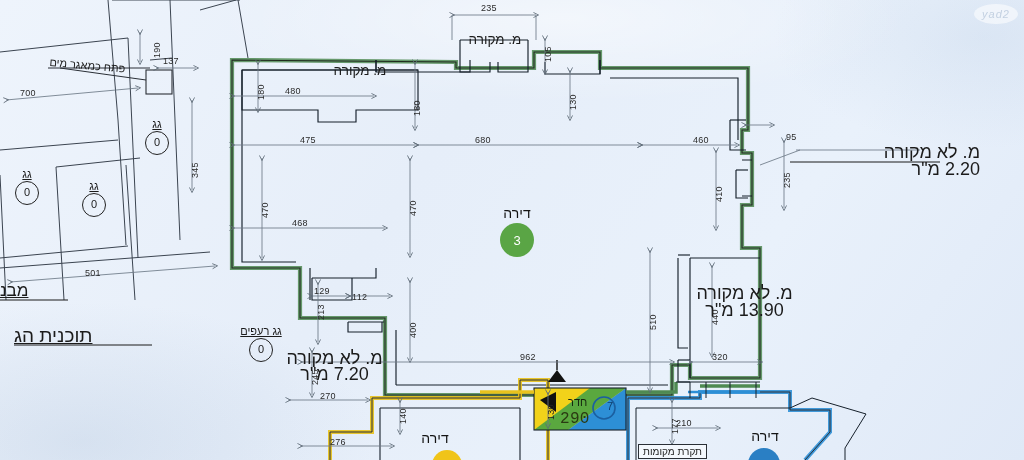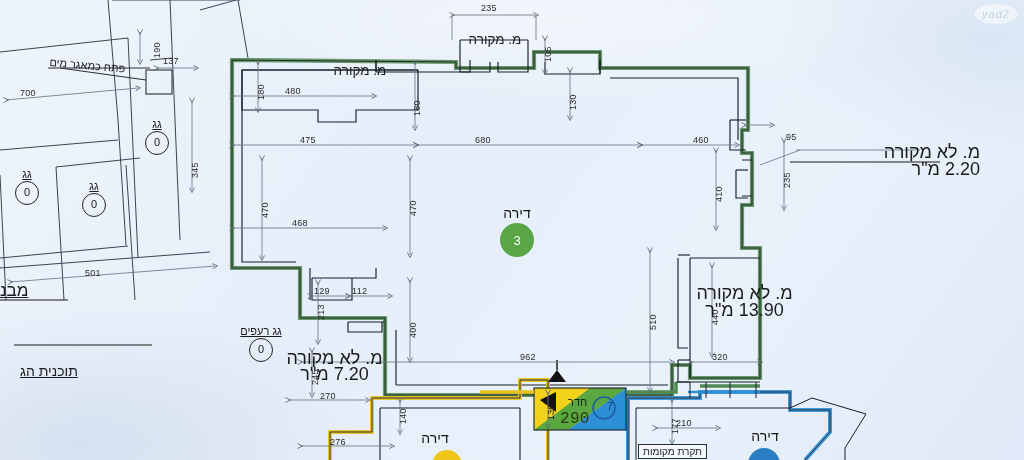--- a/index.html
+++ b/index.html
@@ -285,21 +285,21 @@
     <div class="c">0</div>
   </div>
   <div class="roofmark" style="left:135px;top:118px;width:44px;">
     <div class="t">גג</div>
     <div class="c">0</div>
   </div>
 
   <div class="lbl" style="left:50px;top:56px;font-size:11px;transform:rotate(5deg);transform-origin:left top;">פתח כמאגר מים</div>
 
   <div class="lbl ttl" style="left:0px;top:281px;">מבנ</div>
-  <div class="lbl ttl" style="left:20px;top:325px;font-size:14px;margin-top:38px;">תוכנית הג</div>
+  <div class="lbl ttl" style="left:14px;top:325px;font-size:19px;">תוכנית הג</div>
 
   <div class="lbl" style="left:638px;top:444px;font-size:10px;border:1px solid #2a2f36;padding:1px 4px;background:rgba(255,255,255,.5);">תקרת מקומות</div>
 
   <div class="dim" style="left:481px;top:3px;">235</div>
   <div class="dim dimv" style="left:543px;top:62px;">105</div>
   <div class="dim dimv" style="left:256px;top:100px;">180</div>
   <div class="dim" style="left:285px;top:86px;">480</div>
   <div class="dim dimv" style="left:412px;top:116px;">180</div>
   <div class="dim dimv" style="left:568px;top:110px;">130</div>
   <div class="dim dimv" style="left:152px;top:58px;">190</div>
@@ -310,21 +310,21 @@
   <div class="dim" style="left:475px;top:135px;">680</div>
   <div class="dim" style="left:657px;top:135px;margin-left:36px;">460</div>
   <div class="dim" style="left:753px;top:132px;margin-left:33px;">95</div>
   <div class="dim dimv" style="left:782px;top:188px;">235</div>
   <div class="dim dimv" style="left:714px;top:202px;">410</div>
   <div class="dim dimv" style="left:260px;top:218px;">470</div>
   <div class="dim dimv" style="left:408px;top:216px;">470</div>
   <div class="dim" style="left:292px;top:218px;">468</div>
   <div class="dim" style="left:85px;top:268px;">501</div>
   <div class="dim" style="left:314px;top:286px;">129</div>
-  <div class="dim" style="left:352px;top:286px;">112</div>
+  <div class="dim" style="left:352px;top:292px;">112</div>
   <div class="dim dimv" style="left:316px;top:320px;">213</div>
   <div class="dim dimv" style="left:408px;top:338px;">400</div>
   <div class="dim dimv" style="left:648px;top:330px;">510</div>
   <div class="dim dimv" style="left:710px;top:325px;">440</div>
   <div class="dim dimv" style="left:310px;top:385px;">245</div>
   <div class="dim" style="left:320px;top:391px;">270</div>
   <div class="dim" style="left:520px;top:352px;">962</div>
   <div class="dim" style="left:712px;top:352px;">320</div>
   <div class="dim dimv" style="left:398px;top:424px;">140</div>
   <div class="dim" style="left:330px;top:437px;">276</div>

